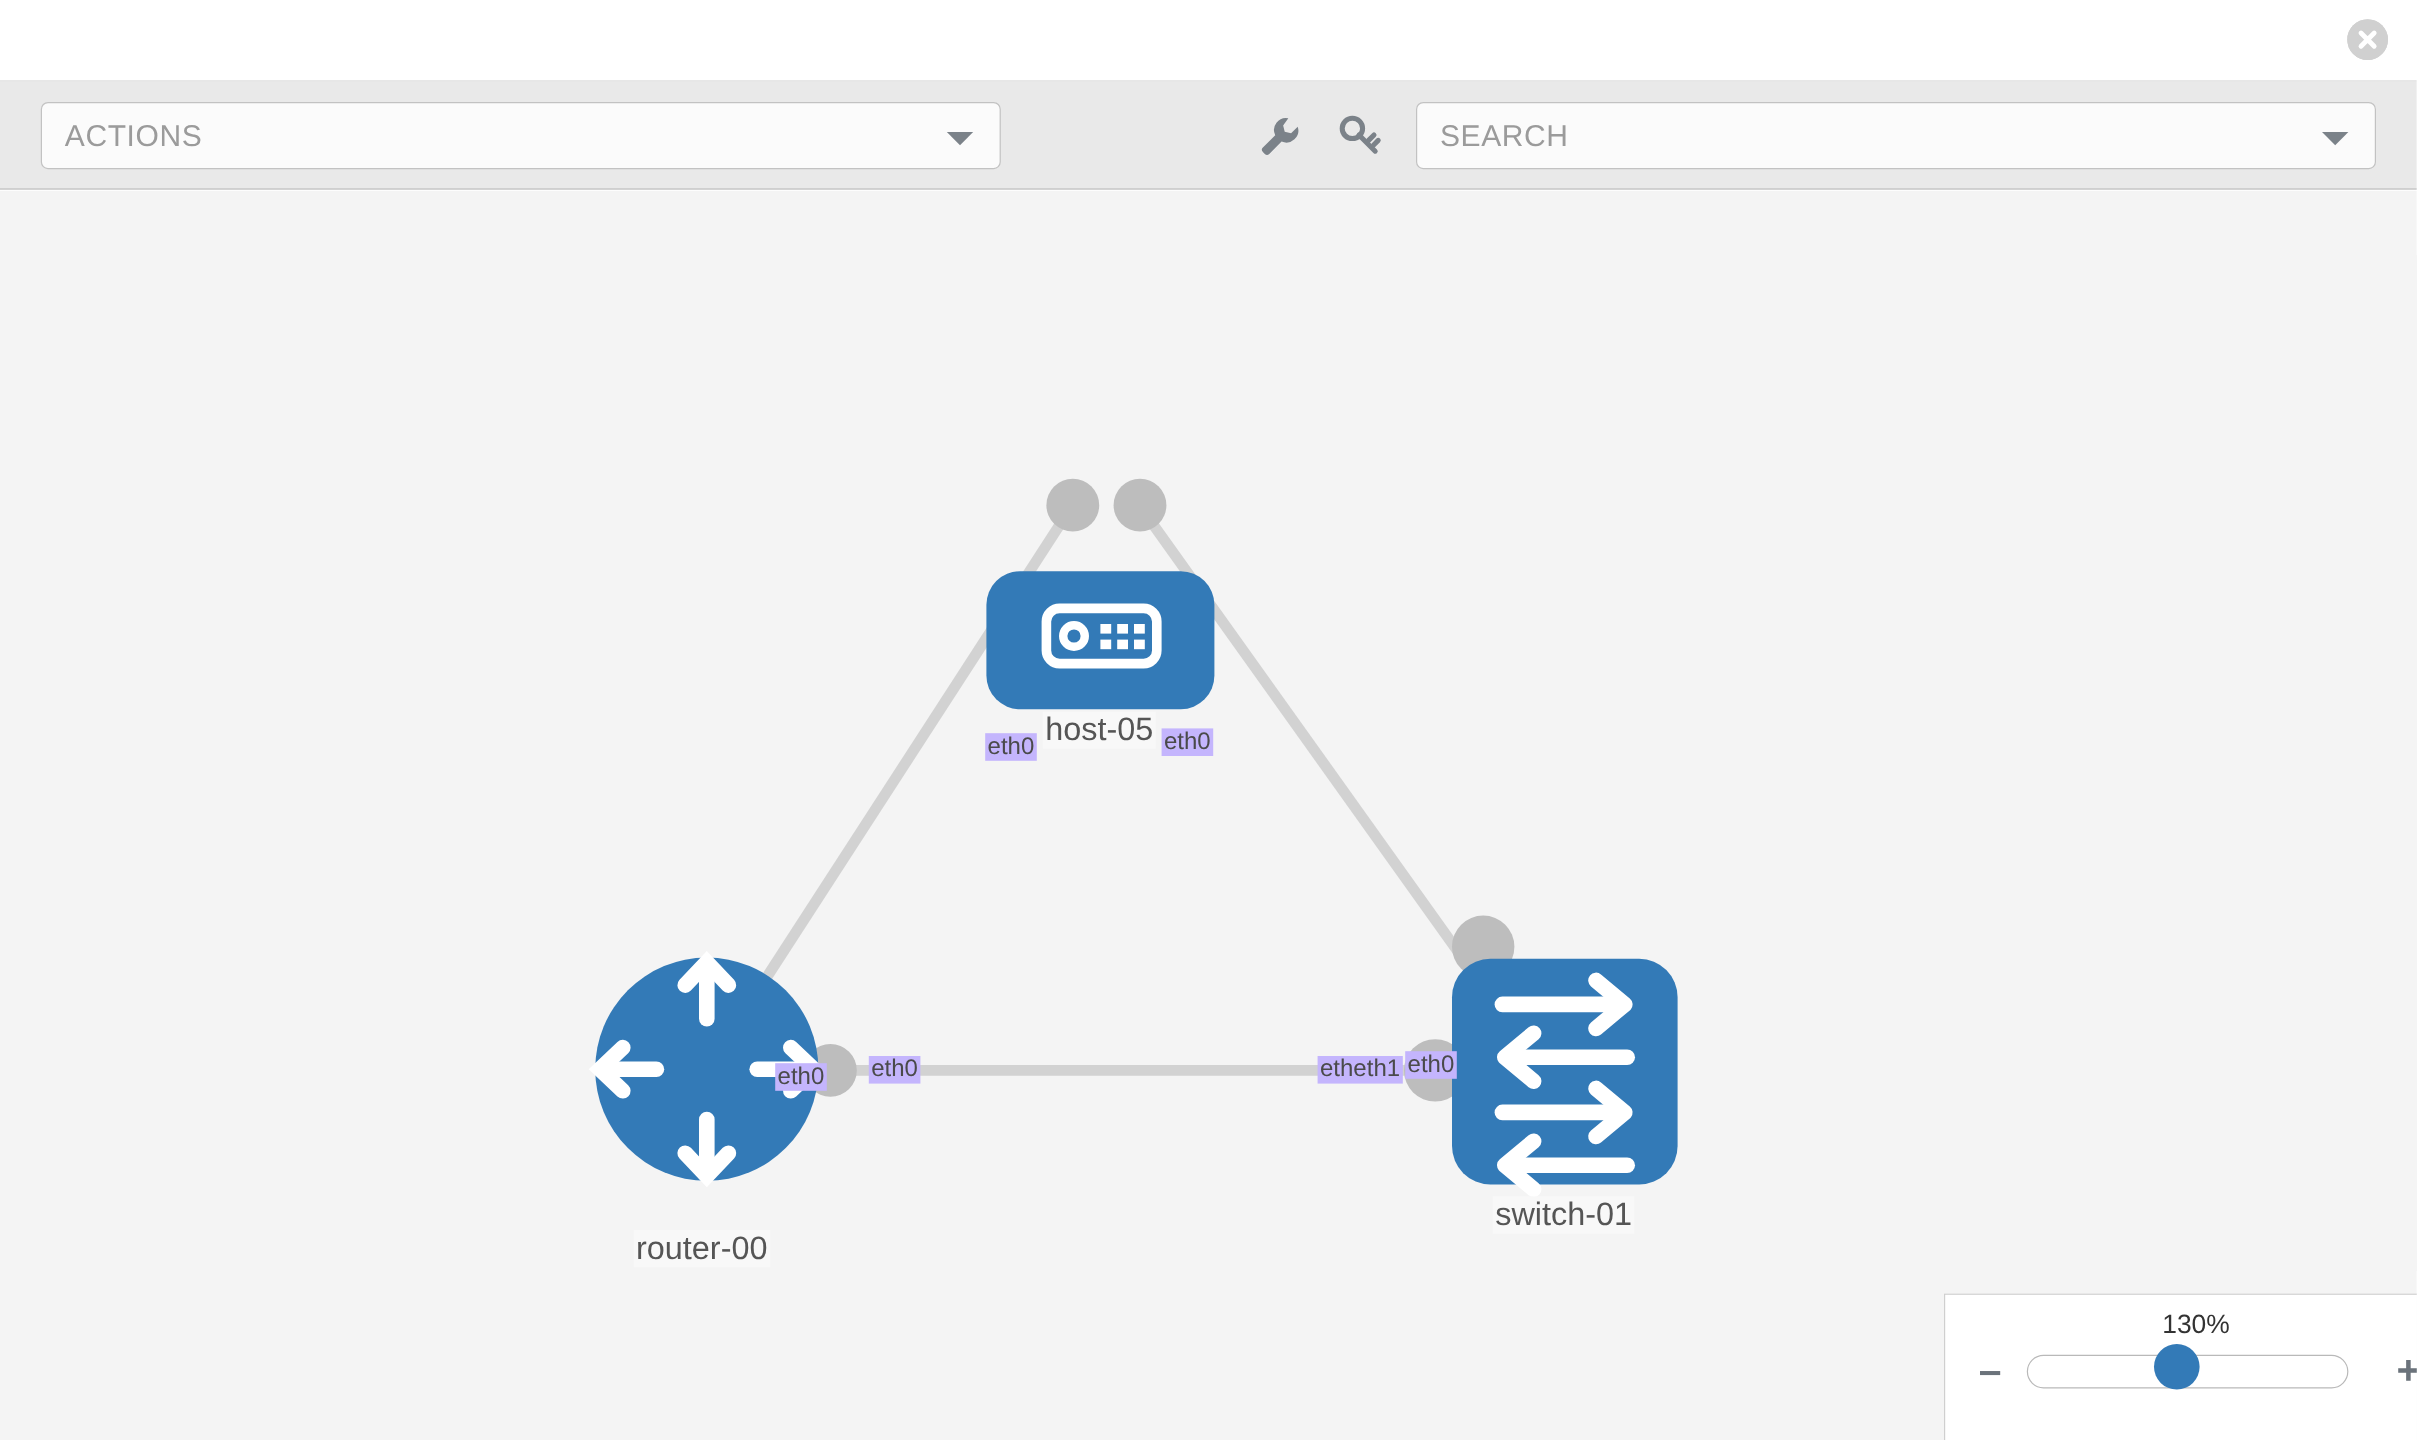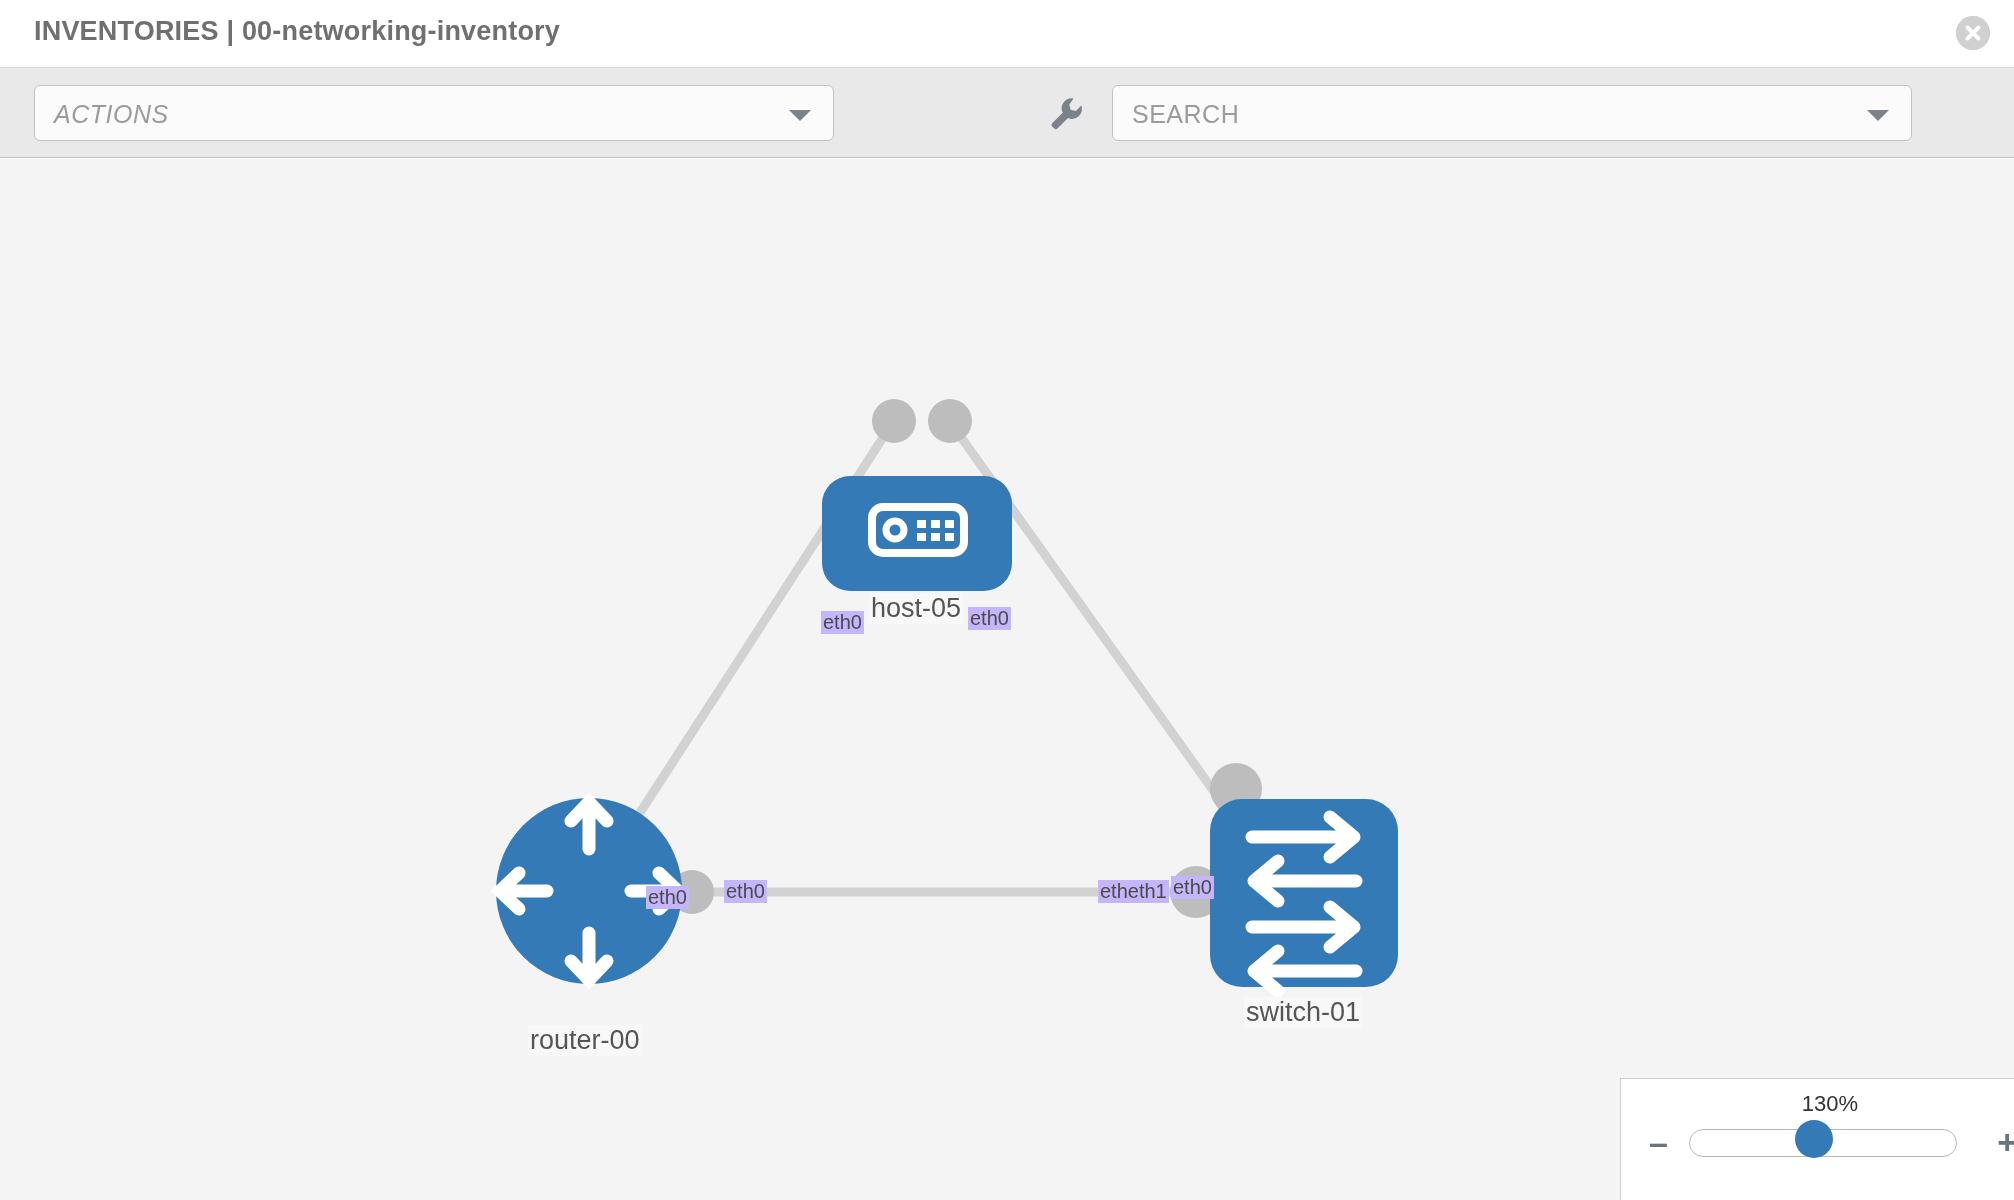--- a/index.html
+++ b/index.html
@@ -54,21 +54,20 @@
     background: #e9e9e9;
     border-bottom: 1px solid #bfbfbf;
   }
   .actions-select {
     position: absolute;
     left: 34px; top: 17px;
     width: 800px; height: 56px;
     background: #fbfbfb;
     border: 1px solid #c2c2c2;
     border-radius: 6px;
-    font-style: italic;
   }
   .actions-label {
     position: absolute;
     left: 19px; top: 14px;
     font-size: 25px;
     color: #9b9b9b;
     letter-spacing: 0.5px;
   }
   .caret-down {
     position: absolute;
@@ -82,21 +81,21 @@
     position: absolute;
     top: 24px;
     width: 40px; height: 40px;
     cursor: pointer;
   }
   .tool-icon.wrench { left: 1045px; }
   .tool-icon.key    { left: 1113px; }
 
   .search-box {
     position: absolute;
-    left: 1112px; top: 17px;
+    left: 1180px; top: 17px;
     width: 800px; height: 56px;
     background: #fbfbfb;
     border: 1px solid #c2c2c2;
     border-radius: 6px;
   }
   .search-label {
     position: absolute;
     left: 19px; top: 14px;
     font-size: 25px;
     color: #9b9b9b;
@@ -175,21 +174,20 @@
     background: #337ab7;
     cursor: grab;
   }
 </style>
 </head>
 <body>
 
 <div id="app">
 
   <div class="header">
-    <div class="header-title">INVENTORIES | 00-networking-inventory</div>
     <div class="close-btn">
       <svg width="34" height="34" viewBox="0 0 34 34">
         <circle cx="17" cy="17" r="17" fill="#d0d0d0"></circle>
         <path d="M11.5 11.5 L22.5 22.5 M22.5 11.5 L11.5 22.5" stroke="#ffffff" stroke-width="4" stroke-linecap="round"></path>
       </svg>
     </div>
   </div>
 
   <div class="toolbar">
 

